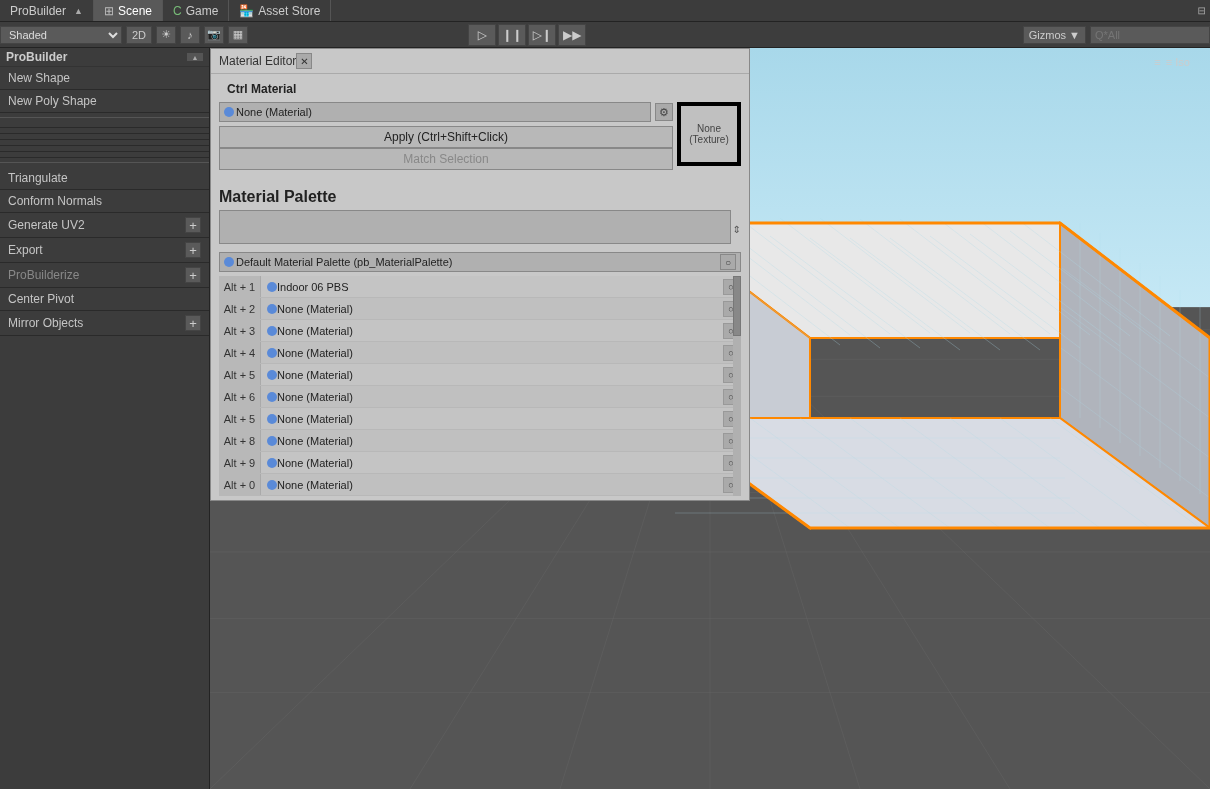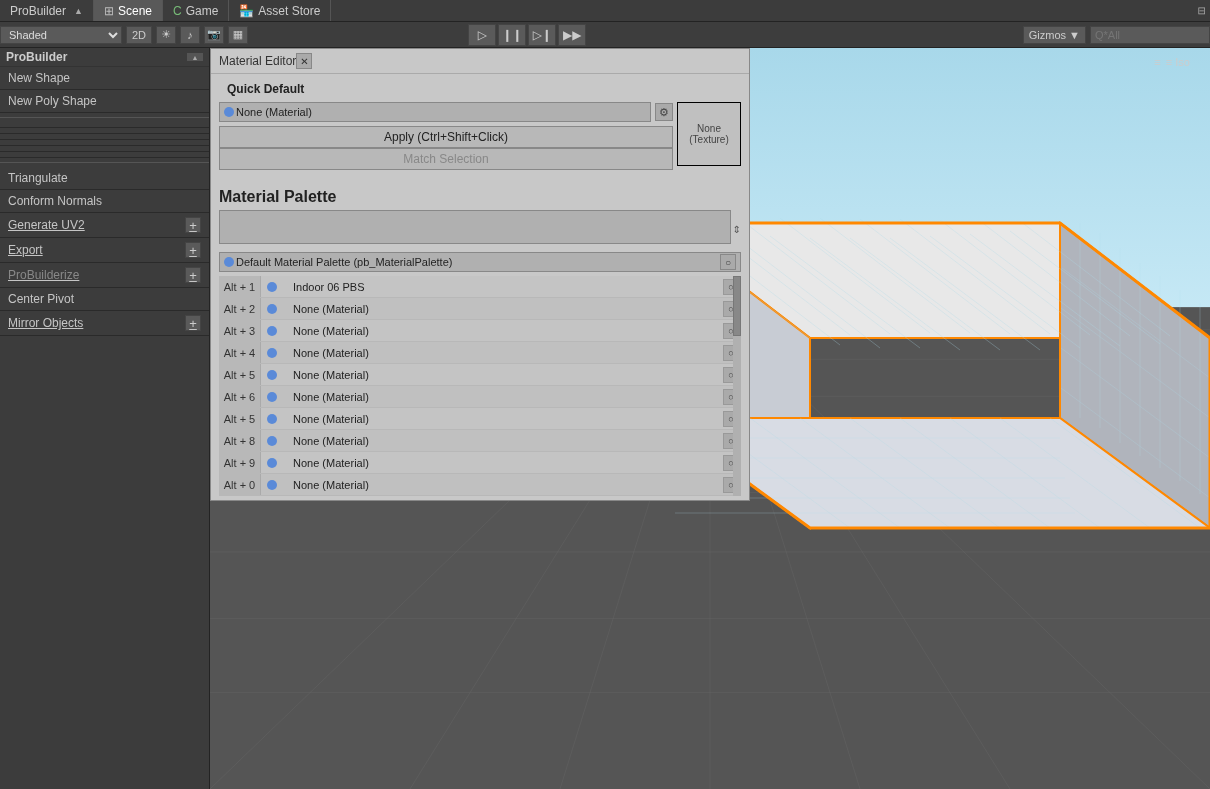--- a/index.html
+++ b/index.html
@@ -150,21 +150,20 @@
     }
     .sidebar-item-plus {
       display: flex;
       align-items: center;
       justify-content: space-between;
       padding: 4px 8px;
       color: #c5c5c5;
       font-size: 12px;
       cursor: pointer;
       border-bottom: 1px solid #2a2a2a;
-      text-decoration: underline;
     }
     .plus-btn {
       width: 16px;
       height: 16px;
       background: #5a5a5a;
       border: 1px solid #444;
       color: #ccc;
       font-size: 13px;
       display: flex;
       align-items: center;
@@ -268,21 +267,21 @@
       align-items: center;
       justify-content: center;
       cursor: pointer;
       font-size: 11px;
       color: #444;
     }
     .texture-preview {
       width: 64px;
       height: 64px;
       background: #c0c0c0;
-      border: 1px solid #000000;
+      border: 4px solid #000000;
       display: flex;
       flex-direction: column;
       align-items: center;
       justify-content: center;
       font-size: 10px;
       color: #444;
       flex-shrink: 0;
     }
     .apply-btn {
       flex: 1;
@@ -392,21 +391,21 @@
       align-items: center;
       justify-content: center;
       font-size: 11px;
       color: #333;
       flex-shrink: 0;
     }
     .palette-mat-field {
       flex: 1;
       display: flex;
       align-items: center;
-      gap: 16px;
+      gap: 0;
       padding: 0 4px;
       height: 100%;
     }
     .palette-mat-name {
       font-size: 11px;
       color: #222;
     }
     .palette-item-settings {
       width: 16px;
       height: 16px;
@@ -697,21 +696,21 @@
         <span style="margin-left:0">≡ Iso</span>
       </div>
 
       <div class="material-editor">
         <div class="panel-header">
           <span class="panel-title">Material Editor</span>
           <div class="panel-close">✕</div>
         </div>
 
         <div class="quick-material-section">
-          <div class="section-header">Quick Default</div>
+          <div class="section-header">Ctrl Material</div>
 
           <div style="display:flex;gap:4px;margin-top:4px;margin-bottom:4px;">
             <div style="flex:1;">
               <div class="material-row">
                 <div class="material-field">
                   <div class="material-dot"></div>
                   <span class="material-name">None (Material)</span>
                 </div>
                 <div class="material-settings-btn">⚙</div>
               </div>

